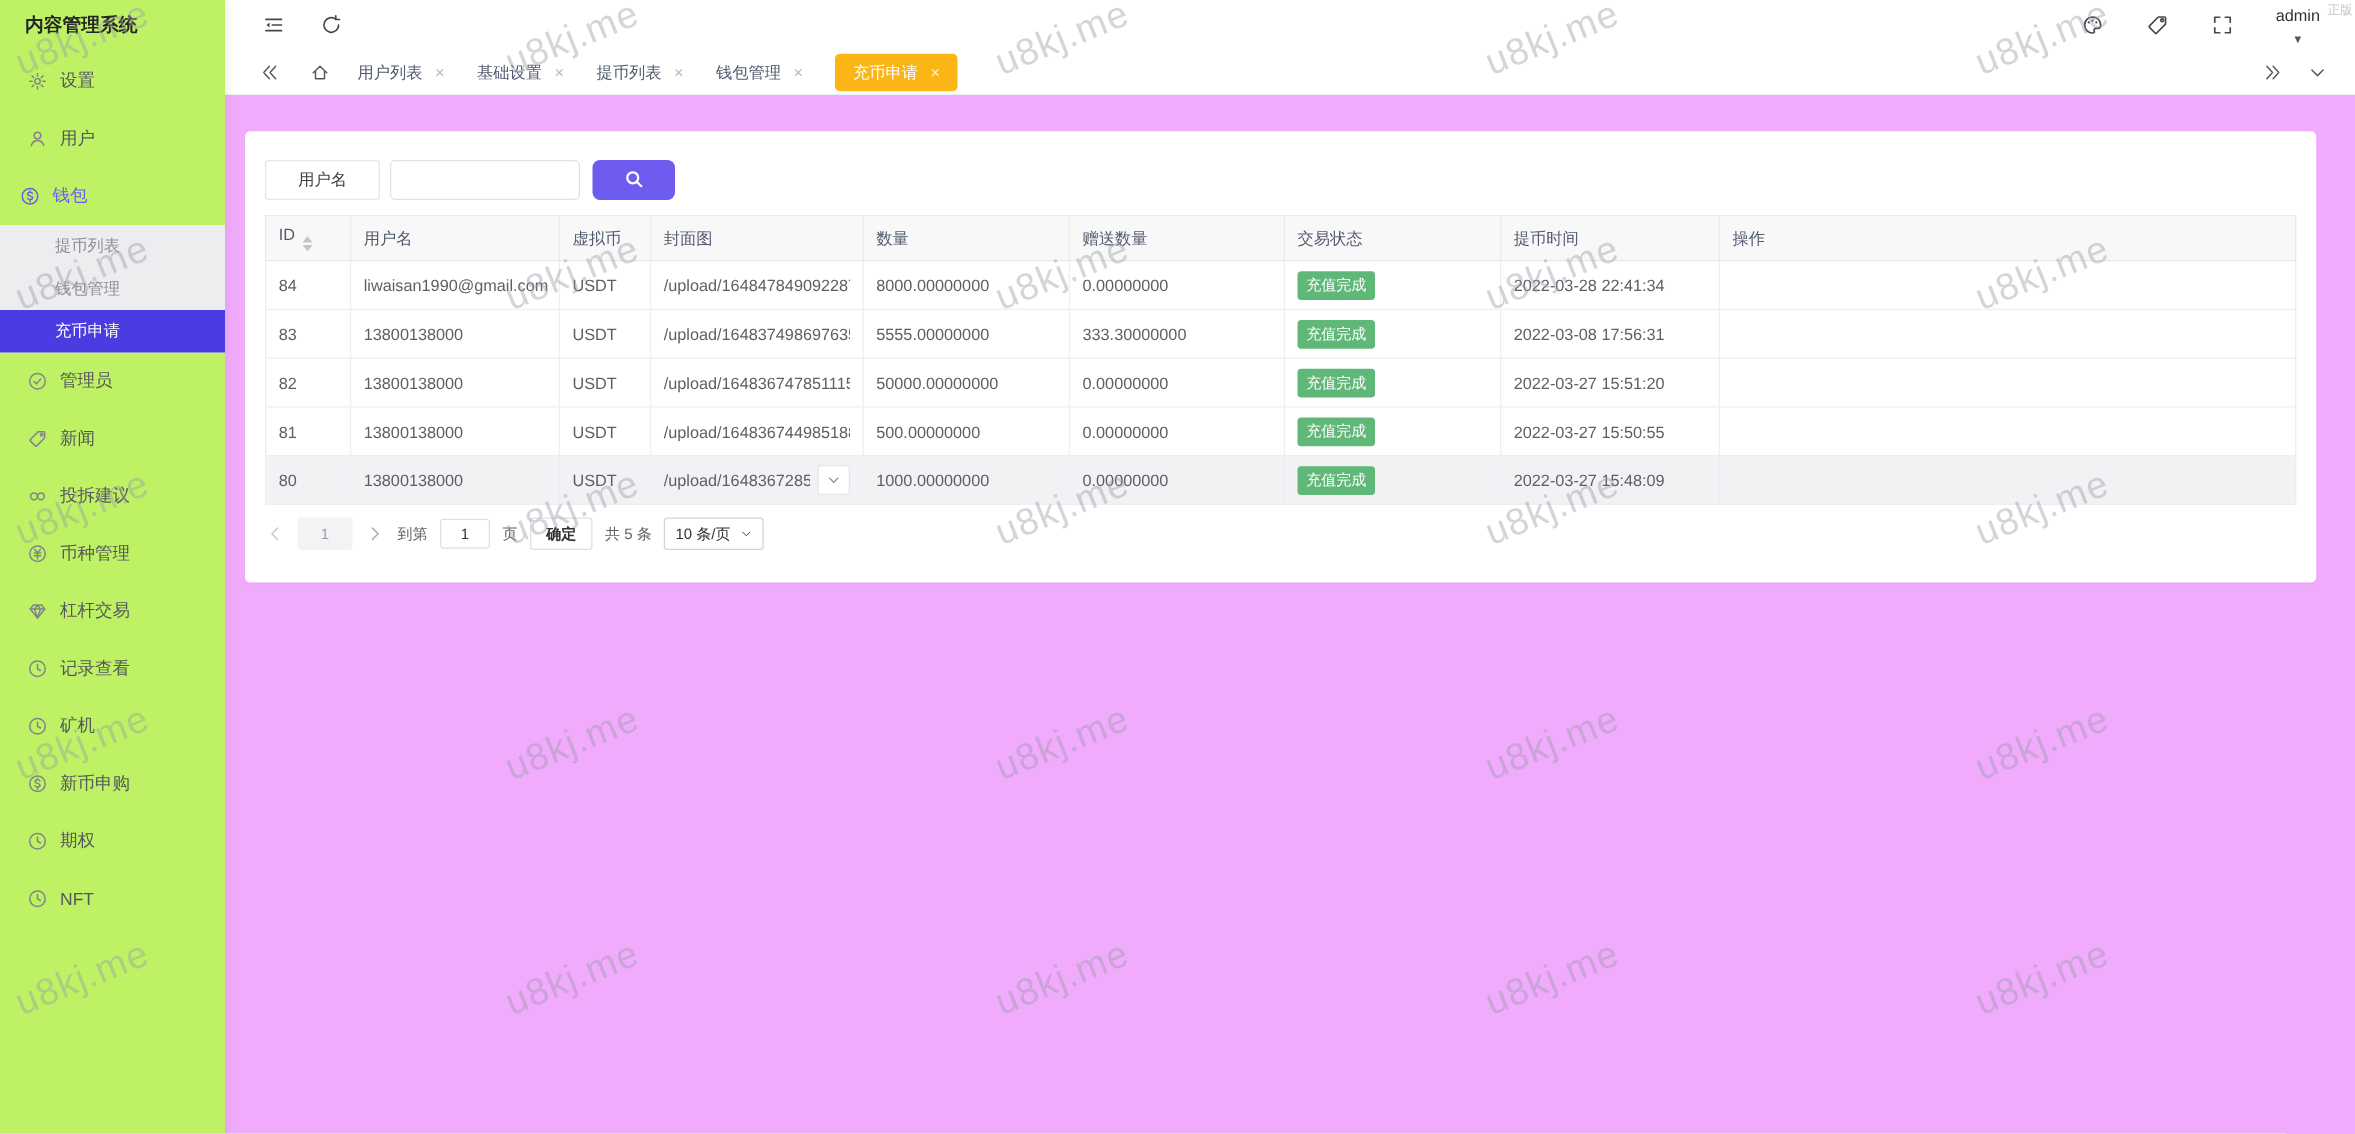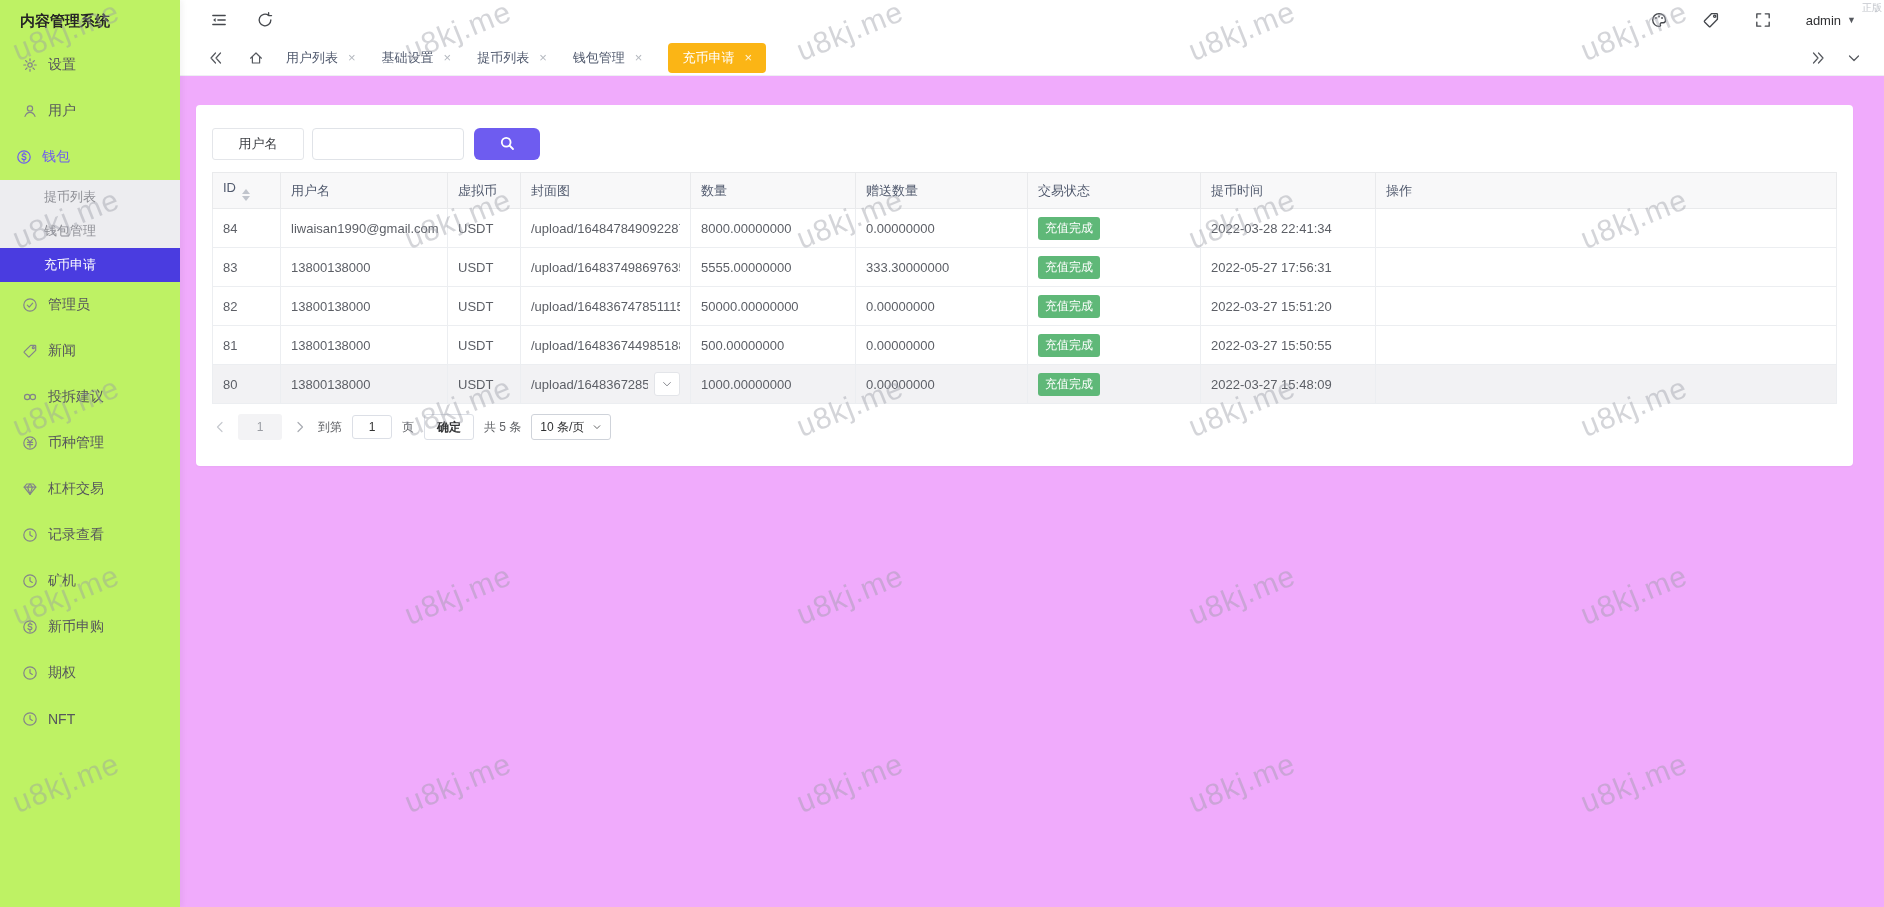--- a/index.html
+++ b/index.html
@@ -30,21 +30,21 @@
 
   
   .main{position:absolute;left:180px;top:0;right:0;bottom:0;}
   .topbar{height:40px;background:#fff;display:flex;align-items:center;
           padding:0 28px 0 30px;position:relative;}
   .topbar-left{display:flex;gap:28px;align-items:center;}
   .topbar-right{margin-left:auto;display:flex;align-items:center;gap:34px;}
   .tb-icon{width:18px;height:18px;color:#45484d;display:inline-flex;cursor:pointer;}
   .tb-icon svg,.icon svg,.nav-ic svg{width:100%;height:100%;}
   .license{position:absolute;top:1px;right:2px;font-size:10px;color:#c3c6cc;}
-  .admin{display:flex;align-items:center;gap:6px;font-size:13px;color:#303133;cursor:pointer;}
+  .admin{display:flex;align-items:center;gap:6px;font-size:13px;color:#303133;cursor:pointer;flex-direction:column;}
   .admin .caret{font-size:9px;color:#55585e;}
 
   .tabbar{height:36px;background:#fff;border-bottom:1px solid #eef0f3;display:flex;
           align-items:center;padding-right:22px;}
   .nav-ic{width:16px;height:16px;display:inline-flex;color:#55585e;cursor:pointer;flex:none;}
   .tabbar .back{margin-left:28px;}
   .tabbar .home{margin-left:24px;}
   .tabs{display:flex;align-items:center;flex:1;gap:26px;margin-left:22px;}
   .tab{display:inline-flex;align-items:center;gap:10px;font-size:13px;color:#515a6e;
        cursor:pointer;height:36px;white-space:nowrap;}
@@ -401,21 +401,21 @@
                 <td>13800138000</td>
                 <td>USDT</td>
                 <td>
                   <div class="cov">
                     <span class="txt">/upload/1648374986976353...</span>
                   </div>
                 </td>
                 <td>5555.00000000</td>
                 <td>333.30000000</td>
                 <td><span class="badge">充值完成</span></td>
-                <td>2022-05-27 17:56:31</td>
+                <td>2022-03-08 17:56:31</td>
                 <td></td>
               </tr>
               <tr>
                 <td>82</td>
                 <td>13800138000</td>
                 <td>USDT</td>
                 <td>
                   <div class="cov">
                     <span class="txt">/upload/1648367478511150....</span>
                   </div>

